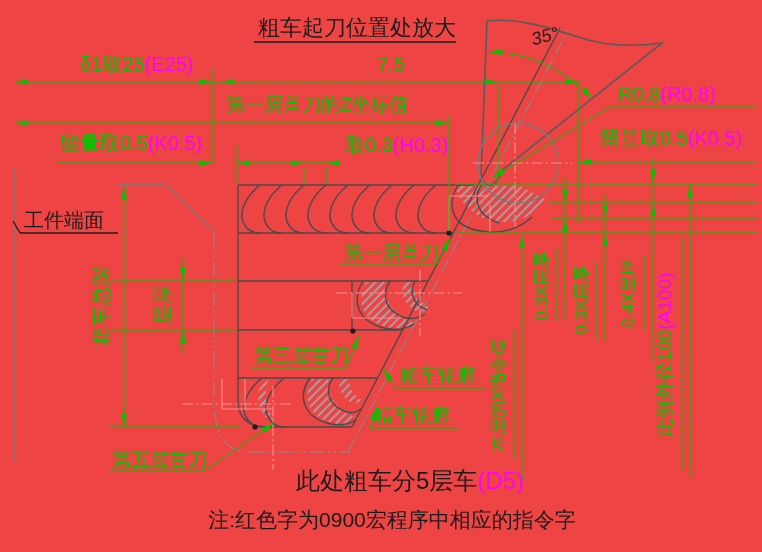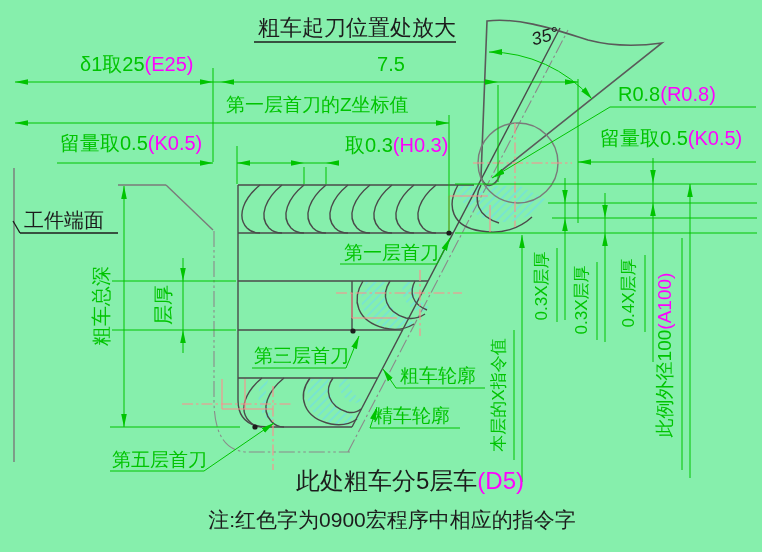--- a/index.html
+++ b/index.html
@@ -1,16 +1,16 @@
 <!DOCTYPE html>
 <html><head>
 <meta charset="utf-8">
 <style>
   html,body{margin:0;padding:0;background:#ffffff;}
-  #stage{position:relative;width:762px;height:552px;background:#86efac;overflow:hidden;}
+  #stage{position:relative;width:762px;height:552px;background:#ef4444;overflow:hidden;}
   svg{position:absolute;left:0;top:0;}
   text{font-family:"Liberation Sans","DejaVu Sans",sans-serif;}
   .blk{fill:#1c1c1c;}
   .grn{fill:#00c400;}
   .mag{fill:#ff00ff;}
   .t20{font-size:20px;}
   .t19{font-size:19px;}
   .t22{font-size:22px;}
   .t21{font-size:21px;}
   .t24{font-size:24px;}

